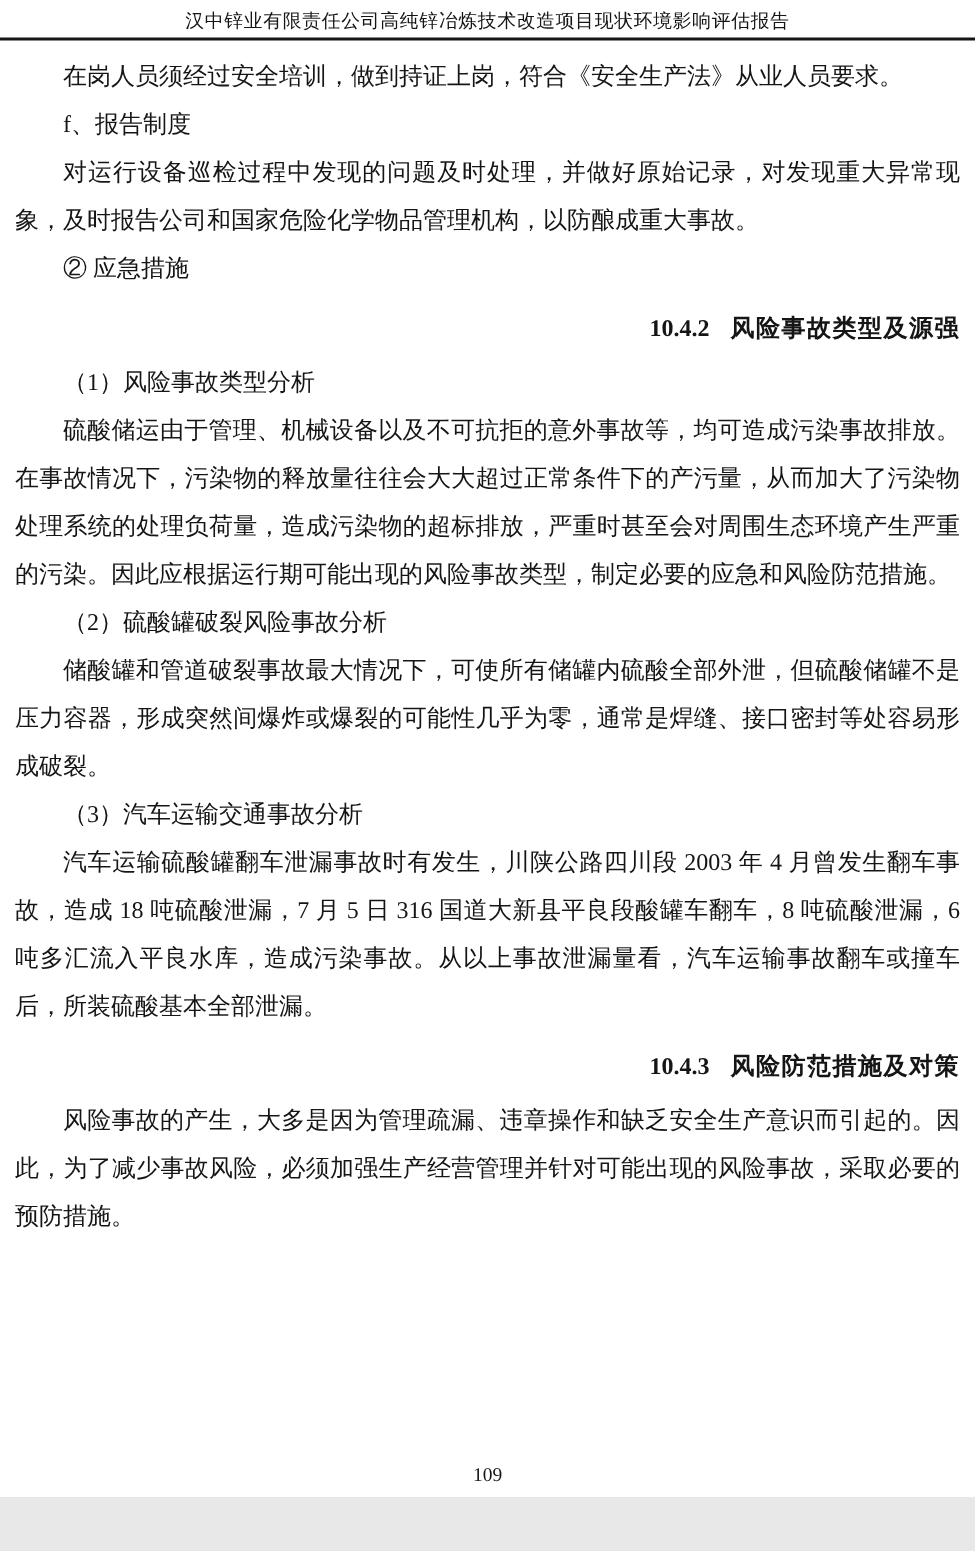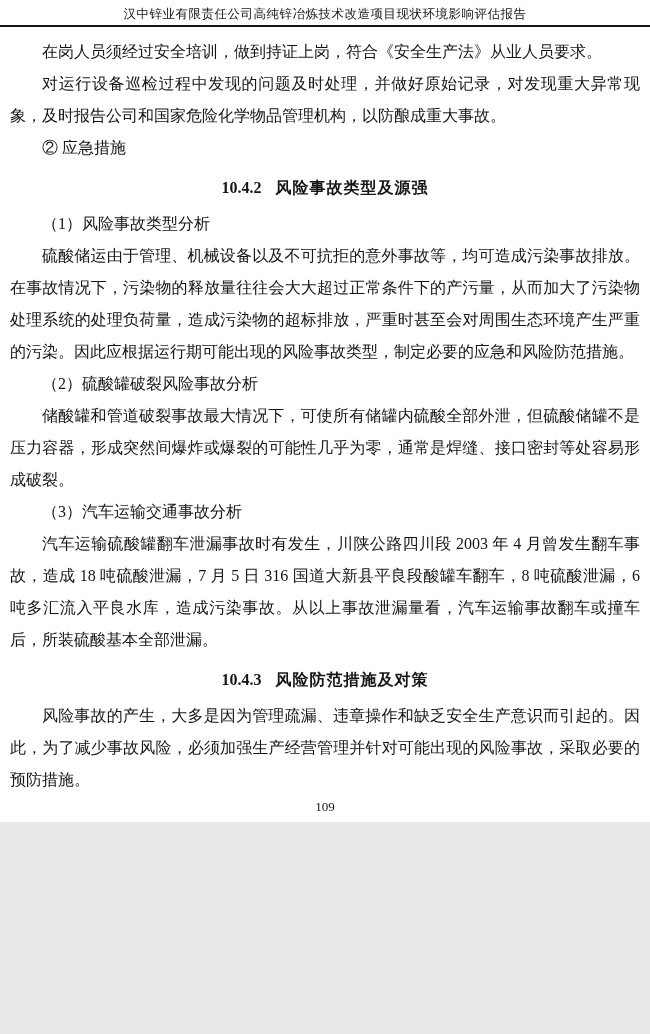--- a/index.html
+++ b/index.html
@@ -1,54 +1,55 @@
 <!DOCTYPE html>
 <html lang="zh"><head>
 <meta charset="utf-8">
 <style>
   html,body { margin:0; padding:0; background:#e8e8e8; }
   .page {
-    width:650px; height:822px; margin:0 auto; background:#ffffff;
+    width:650px; height:998px; margin:0 auto; background:#ffffff;
     position:relative; overflow:hidden; box-sizing:border-box;
     font-family:"Liberation Serif","DejaVu Serif",serif; color:#151515;
   }
   .header {
     padding:7px 10px 4px; text-align:center;
     font-size:12.5px; line-height:14px; letter-spacing:0.5px;
     border-bottom:2px solid #161616;
   }
   .content {
     padding:9px 10px 0 10px;
     font-size:16px; line-height:32px;
     text-align:justify; text-justify:inter-ideograph;
   }
   .content p { margin:0; text-indent:2em; }
   .content p.no-indent { text-indent:0; }
   .sec-heading {
     font-size:16px; line-height:32px; font-weight:bold;
-    margin:8px 0 4px 0; text-indent:0; text-align:center;
+    margin:8px 0 4px 0; text-indent:0; text-align:right;
   }
   .sec-heading .sec-num { letter-spacing:0; }
   .sec-heading .sec-title { margin-left:14px; letter-spacing:1px; }
   .footer {
     position:absolute; bottom:8px; left:0; width:100%;
     text-align:center; font-size:13px; line-height:15px;
   }
 </style>
 </head>
 <body>
 
 <div class="page">
 
   <div class="header">
     <span>汉中锌业有限责任公司高纯锌冶炼技术改造项目现状环境影响评估报告</span>
   </div>
 
   <div class="content">
     <p>在岗人员须经过安全培训，做到持证上岗，符合《安全生产法》从业人员要求。</p>
+    <p>f、报告制度</p>
     <p>对运行设备巡检过程中发现的问题及时处理，并做好原始记录，对发现重大异常现象，及时报告公司和国家危险化学物品管理机构，以防酿成重大事故。</p>
     <p>② 应急措施</p>
 
     <h2 class="sec-heading"><span class="sec-num">10.4.2</span><span class="sec-title">风险事故类型及源强</span></h2>
 
     <p>（1）风险事故类型分析</p>
     <p>硫酸储运由于管理、机械设备以及不可抗拒的意外事故等，均可造成污染事故排放。在事故情况下，污染物的释放量往往会大大超过正常条件下的产污量，从而加大了污染物处理系统的处理负荷量，造成污染物的超标排放，严重时甚至会对周围生态环境产生严重的污染。因此应根据运行期可能出现的风险事故类型，制定必要的应急和风险防范措施。</p>
     <p>（2）硫酸罐破裂风险事故分析</p>
     <p>储酸罐和管道破裂事故最大情况下，可使所有储罐内硫酸全部外泄，但硫酸储罐不是压力容器，形成突然间爆炸或爆裂的可能性几乎为零，通常是焊缝、接口密封等处容易形成破裂。</p>
     <p>（3）汽车运输交通事故分析</p>

